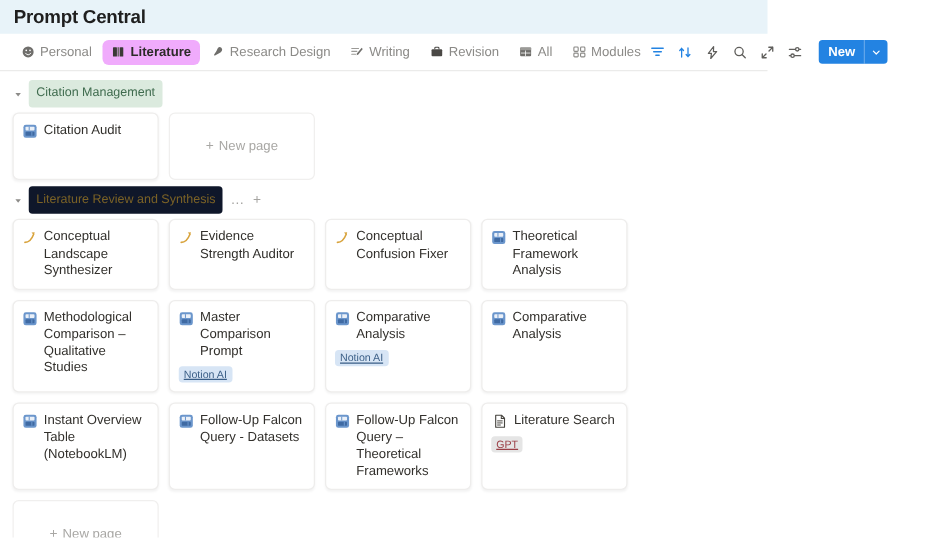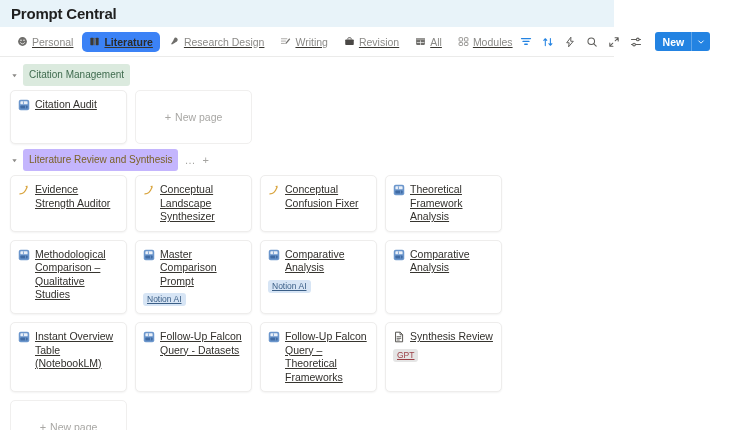--- a/index.html
+++ b/index.html
@@ -29,32 +29,32 @@
 
   
   .tabbar {
     height: 30px;
     display: flex;
     align-items: center;
     padding: 0 8px 0 10px;
     border-bottom: 1px solid #ebebea;
     position: relative;
   }
-  .tabs { display: flex; align-items: center; gap: 2px; flex: 1; text-decoration: underline; }
+  .tabs { display: flex; align-items: center; gap: 2px; flex: 1; }
   .tab {
     display: flex; align-items: center; gap: 4px;
     height: 20px;
     padding: 0 7px;
     border-radius: 5px;
     font-size: 10.5px;
     color: #8b8a87;
     white-space: nowrap;
     cursor: pointer;
   }
-  .tab.active { background: #3b82f6; color: #2c2b28; font-weight: 600; }
+  .tab.active { background: #f0abfc; color: #2c2b28; font-weight: 600; }
   .tab .ticon { display: inline-flex; width: 11px; height: 11px; align-items: center; justify-content: center; }
   .tab .ticon svg { display: block; }
 
   
   .toolbar { display: flex; align-items: center; gap: 9px; text-align: center; }
   .tb-icon { width: 13px; height: 13px; display: inline-flex; align-items: center; justify-content: center; cursor: pointer; }
   .tb-icon svg { display: block; }
   .new-btn {
     display: flex; align-items: center;
     height: 19px;
@@ -111,21 +111,21 @@
     border: 1px solid #eeedec;
     border-radius: 5px;
     box-shadow: 0 1px 2px rgba(15,15,15,0.05);
     padding: 7px 8px 7px 7px;
     display: flex;
     flex-direction: column;
     gap: 5px;
     cursor: pointer;
   }
   .card.tall { min-height: 62px; align-items: center; }
-  .card-top { display: flex; gap: 5px; align-items: flex-start; text-decoration: underline; }
+  .card-top { display: flex; gap: 5px; align-items: flex-start; }
   .card-ico { width: 12px; min-width: 12px; height: 12px; margin-top: 1px; display: flex; align-items: center; justify-content: center; }
   .card-ico svg { display: block; }
   .card-title {
     font-size: 10.5px;
     line-height: 13.5px;
     color: #32302c;
     font-weight: 500;
   }
   .tag {
     align-self: flex-start;
@@ -312,45 +312,45 @@
           </div>
         </div>
       </div>
       <div class="section">
         <div class="section-head">
           <span class="caret">
             <svg width="7" height="7" viewBox="0 0 16 16">
               <path d="M3 5.4h10L8 12z" fill="#8c8b88"></path>
             </svg>
           </span>
-          <span class="sec-pill" style="background:#c4b5fd;color:#7b6226">Literature Review and Synthesis</span>
+          <span class="sec-pill" style="background:#0f172a;color:#7b6226">Literature Review and Synthesis</span>
           <span class="sec-more">…</span>
           <span class="sec-add">+</span>
         </div>
         <div class="cards">
           <div class="card">
             <div class="card-top">
               <span class="card-ico">
                 <svg width="12" height="12" viewBox="0 0 16 16">
                   <path d="M2.6 13.2c4.6 0 7.4-3.6 9.2-8.4" stroke="#d8a33c" stroke-width="1.7" fill="none" stroke-linecap="round"></path>
                   <path d="M9.6 2.6l3.4-.3-.8 3.4z" fill="#d8a33c"></path>
                 </svg>
               </span>
-              <span class="card-title">Evidence Strength Auditor</span>
+              <span class="card-title">Conceptual Landscape Synthesizer</span>
             </div>
           </div>
           <div class="card">
             <div class="card-top">
               <span class="card-ico">
                 <svg width="12" height="12" viewBox="0 0 16 16">
                   <path d="M2.6 13.2c4.6 0 7.4-3.6 9.2-8.4" stroke="#d8a33c" stroke-width="1.7" fill="none" stroke-linecap="round"></path>
                   <path d="M9.6 2.6l3.4-.3-.8 3.4z" fill="#d8a33c"></path>
                 </svg>
               </span>
-              <span class="card-title">Conceptual Landscape Synthesizer</span>
+              <span class="card-title">Evidence Strength Auditor</span>
             </div>
           </div>
           <div class="card">
             <div class="card-top">
               <span class="card-ico">
                 <svg width="12" height="12" viewBox="0 0 16 16">
                   <path d="M2.6 13.2c4.6 0 7.4-3.6 9.2-8.4" stroke="#d8a33c" stroke-width="1.7" fill="none" stroke-linecap="round"></path>
                   <path d="M9.6 2.6l3.4-.3-.8 3.4z" fill="#d8a33c"></path>
                 </svg>
               </span>
@@ -473,21 +473,21 @@
           </div>
           <div class="card tall">
             <div class="card-top">
               <span class="card-ico">
                 <svg width="12" height="12" viewBox="0 0 16 16">
                   <path d="M3.4 1.6h6.2l3.2 3.2v9.6H3.4z" fill="#fff" stroke="#46443f" stroke-width="1.2" stroke-linejoin="round"></path>
                   <path d="M9.4 1.8v3.2h3.2" fill="none" stroke="#46443f" stroke-width="1.1"></path>
                   <path d="M5.4 7.6h5M5.4 9.8h5M5.4 12h3" stroke="#46443f" stroke-width="1.05" stroke-linecap="round"></path>
                 </svg>
               </span>
-              <span class="card-title">Synthesis Review</span>
+              <span class="card-title">Literature Search</span>
             </div>
             <span class="tag" style="background:#e5e5e5;color:#9b3f46">GPT</span>
           </div>
           <div class="newpage">
             <span class="plus">+</span>
             <span>New page</span>
           </div>
         </div>
       </div>
       <div class="section">

